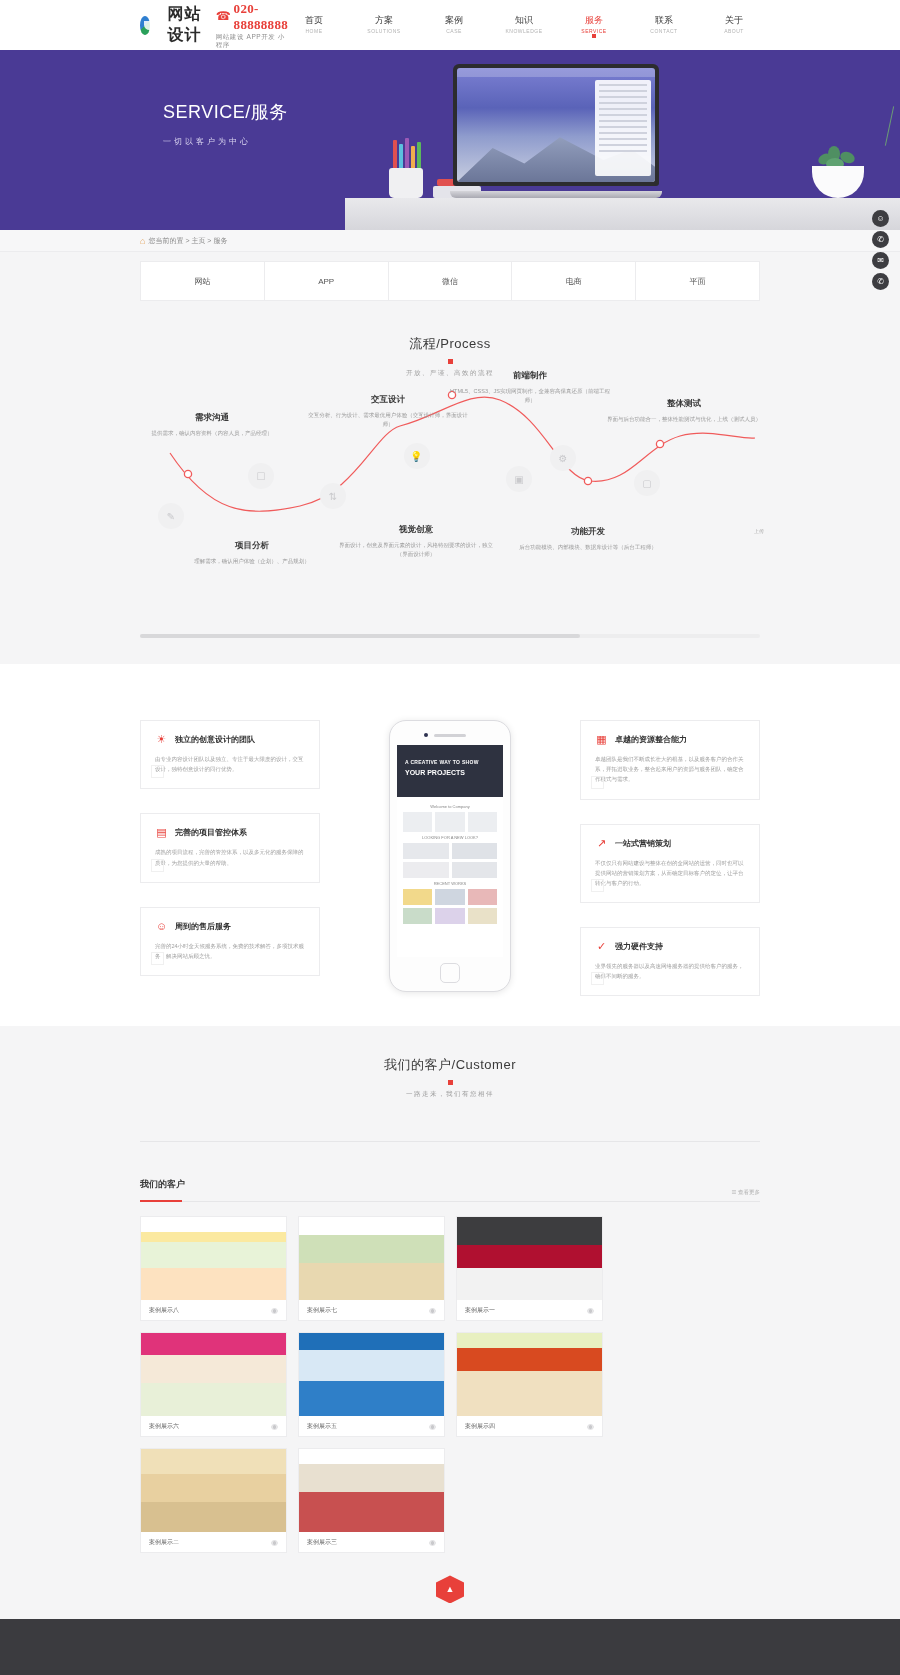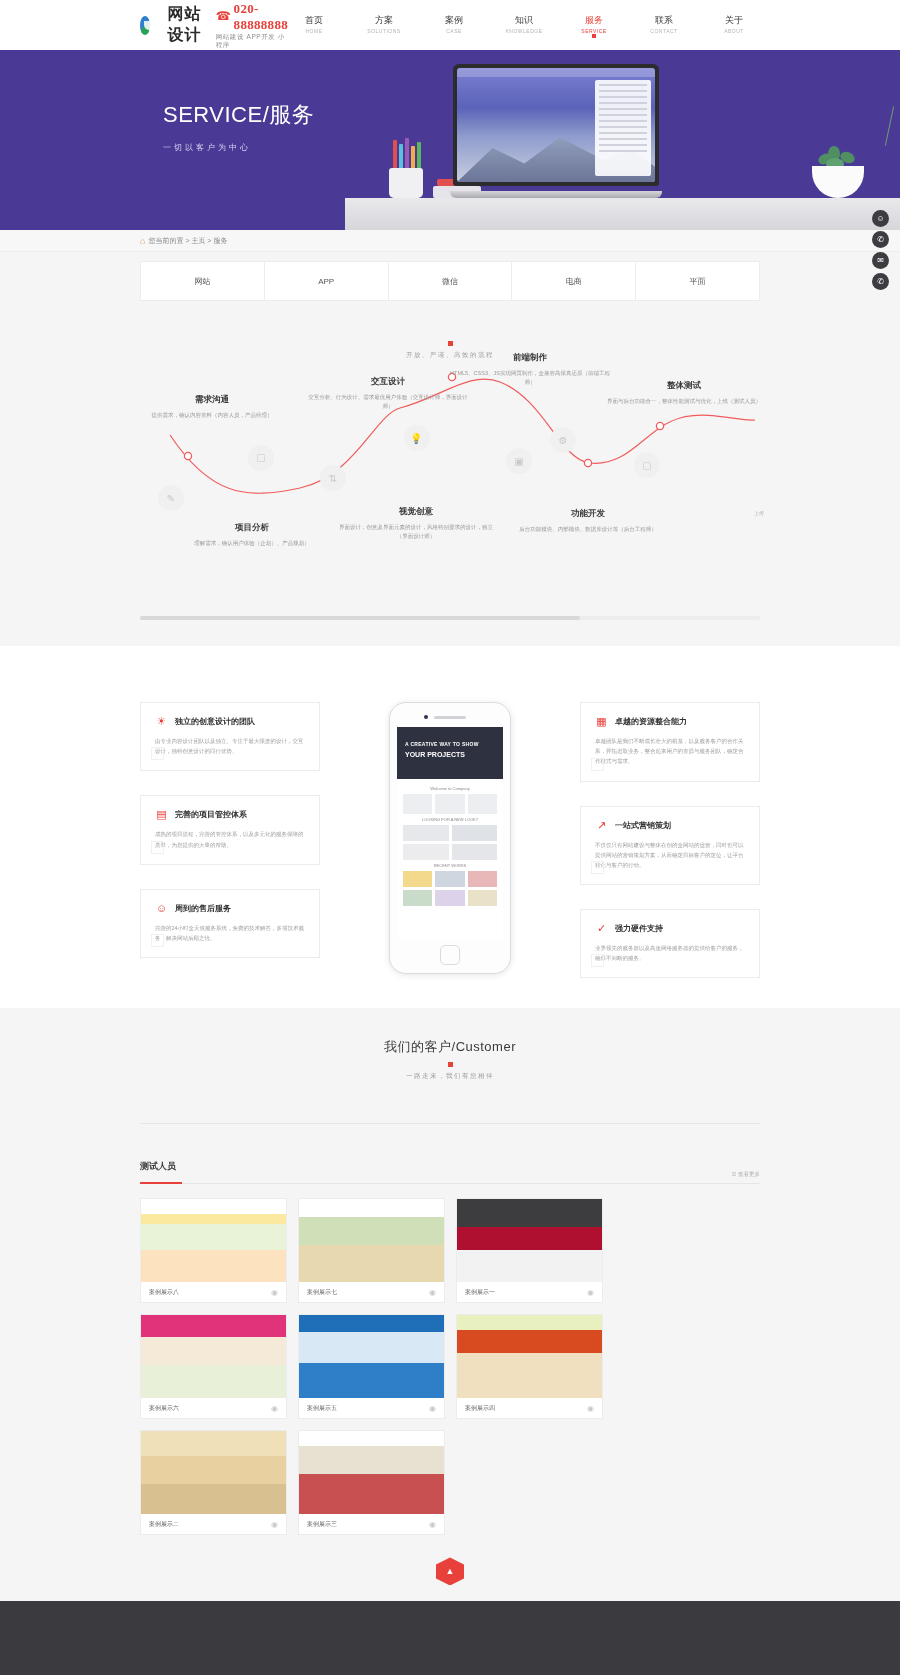--- a/index.html
+++ b/index.html
@@ -29,21 +29,21 @@
   .nav-cn { font-size: 9px; color: #3b3b3b; display:block; line-height: 13px; }
   .nav-en { font-size: 5px; color: #b3b3b3; display:block; letter-spacing: .5px; line-height: 9px; }
   .nav-item.active .nav-cn { color: #e8403a; }
   .nav-item.active .nav-en { color: #e8403a; }
   .nav-item.active:after { content:""; position:absolute; left:50%; margin-left:-2px; bottom:-2px;
     width:4px; height:4px; background:#e8403a; }
 
   
   .hero { height: 180px; background: #4a3a95; position: relative; overflow: hidden; }
   .hero-text { position: absolute; left: 163px; top: 50px; }
-  .hero-t1 { color:#fff; font-size: 22px; letter-spacing: .5px; }
+  .hero-t1 { color:#fff; font-size: 18px; letter-spacing: .5px; }
   .hero-t2 { color:#d8d3ef; font-size: 8px; margin-top: 12px; letter-spacing: 3px; }
   .desk { position:absolute; left: 345px; bottom: 0; width: 555px; height: 166px; }
   .desk-surface { position:absolute; left:0; bottom:0; width:555px; height:32px;
     background: linear-gradient(#e9e9ec,#d6d6db); }
   .laptop { position:absolute; left:108px; bottom:32px; width:212px; height:134px; }
   .lid { position:absolute; left:0; top:0; width:206px; height:122px; background:#2c2c2e;
     border-radius:6px 6px 3px 3px; padding:4px; }
   .screen { width:100%; height:100%; border-radius:3px; overflow:hidden; position:relative;
     background: linear-gradient(#7b7fd2 0%, #5a63b8 35%, #8f9ccd 60%, #c8cee0 100%); }
   .mtn { position:absolute; bottom:0; left:0; width:100%; height:48%;
@@ -266,20 +266,21 @@
         <div class="tab">网站</div>
         <div class="tab">APP</div>
         <div class="tab">微信</div>
         <div class="tab">电商</div>
         <div class="tab">平面</div>
       </div>
   </div>
 
   <div style="padding-top:34px">
     <div class="sec-head">
+      <div class="sec-title">流程/Process</div>
       <div class="sec-dot"></div>
       <div class="sec-sub">开放、严谨、高效的流程</div>
     </div>
 
     <div class="process">
       <svg class="proc-svg" width="620" height="200" viewBox="0 0 620 200">
         <path d="M30,75 C70,135 105,140 160,128 C215,116 235,55 260,48 C300,38 330,10 360,22 C405,40 420,100 450,103 C490,107 505,68 540,58 C570,50 600,62 615,60" fill="none" stroke="#f05b5b" stroke-width="1.2"></path>
         <circle cx="48" cy="96" r="3.6" fill="#fff" stroke="#f05b5b" stroke-width="1.3"></circle>
         <circle cx="190" cy="122" r="3.6" fill="#fff" stroke="#f05b5b" stroke-width="1.3"></circle>
         <circle cx="312" cy="17" r="3.6" fill="#fff" stroke="#f05b5b" stroke-width="1.3"></circle>
@@ -435,21 +436,21 @@
   <div class="cust-sec">
     <div class="sec-head">
       <div class="sec-title">我们的客户/Customer</div>
       <div class="sec-dot"></div>
       <div class="sec-sub">一路走来，我们有您相伴</div>
     </div>
     <div class="cust-rule"></div>
 
     <div class="cases">
       <div class="cases-head">
-        <h3>测试人员</h3>
+        <h3>我们的客户</h3>
         <div class="cases-more">
           <span>☰</span>
           <span>查看更多</span>
         </div>
       </div>
       <div class="case-grid" id="caseGrid">
           <div class="case">
             <div class="case-img" style="background:linear-gradient(#fff 0 18%,#fbe9a0 18% 30%,#e8f3d8 30% 62%,#fde2c0 62% 100%)"></div>
             <div class="case-cap">
               <span>案例展示八</span>

